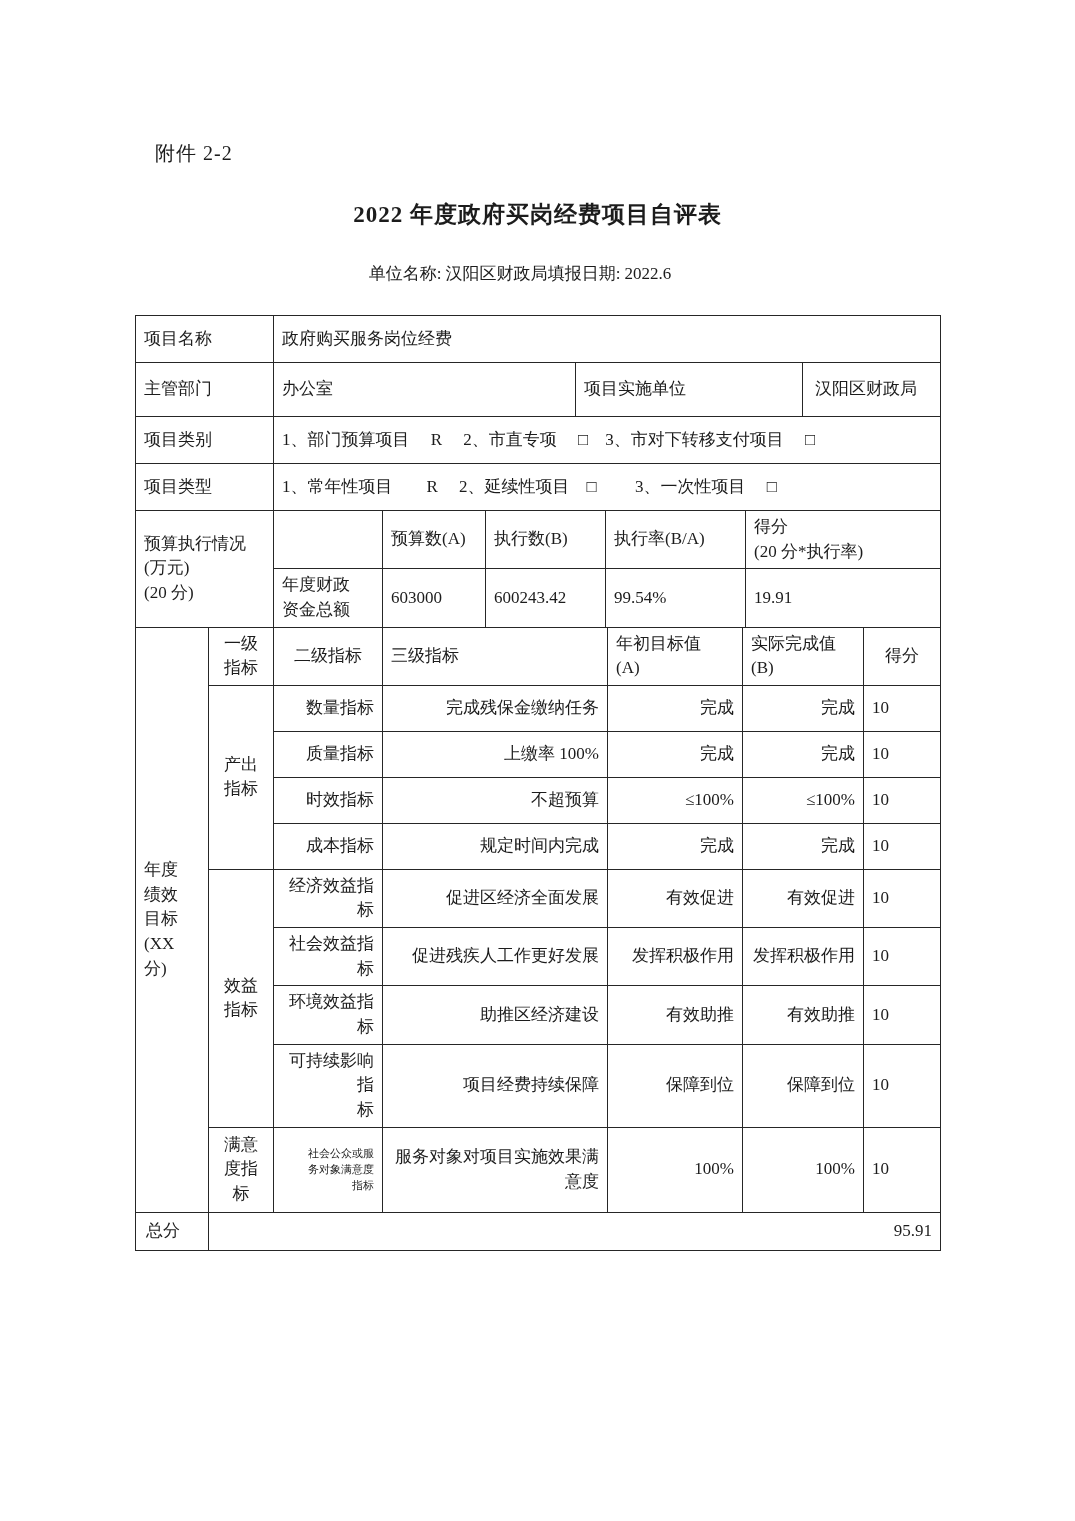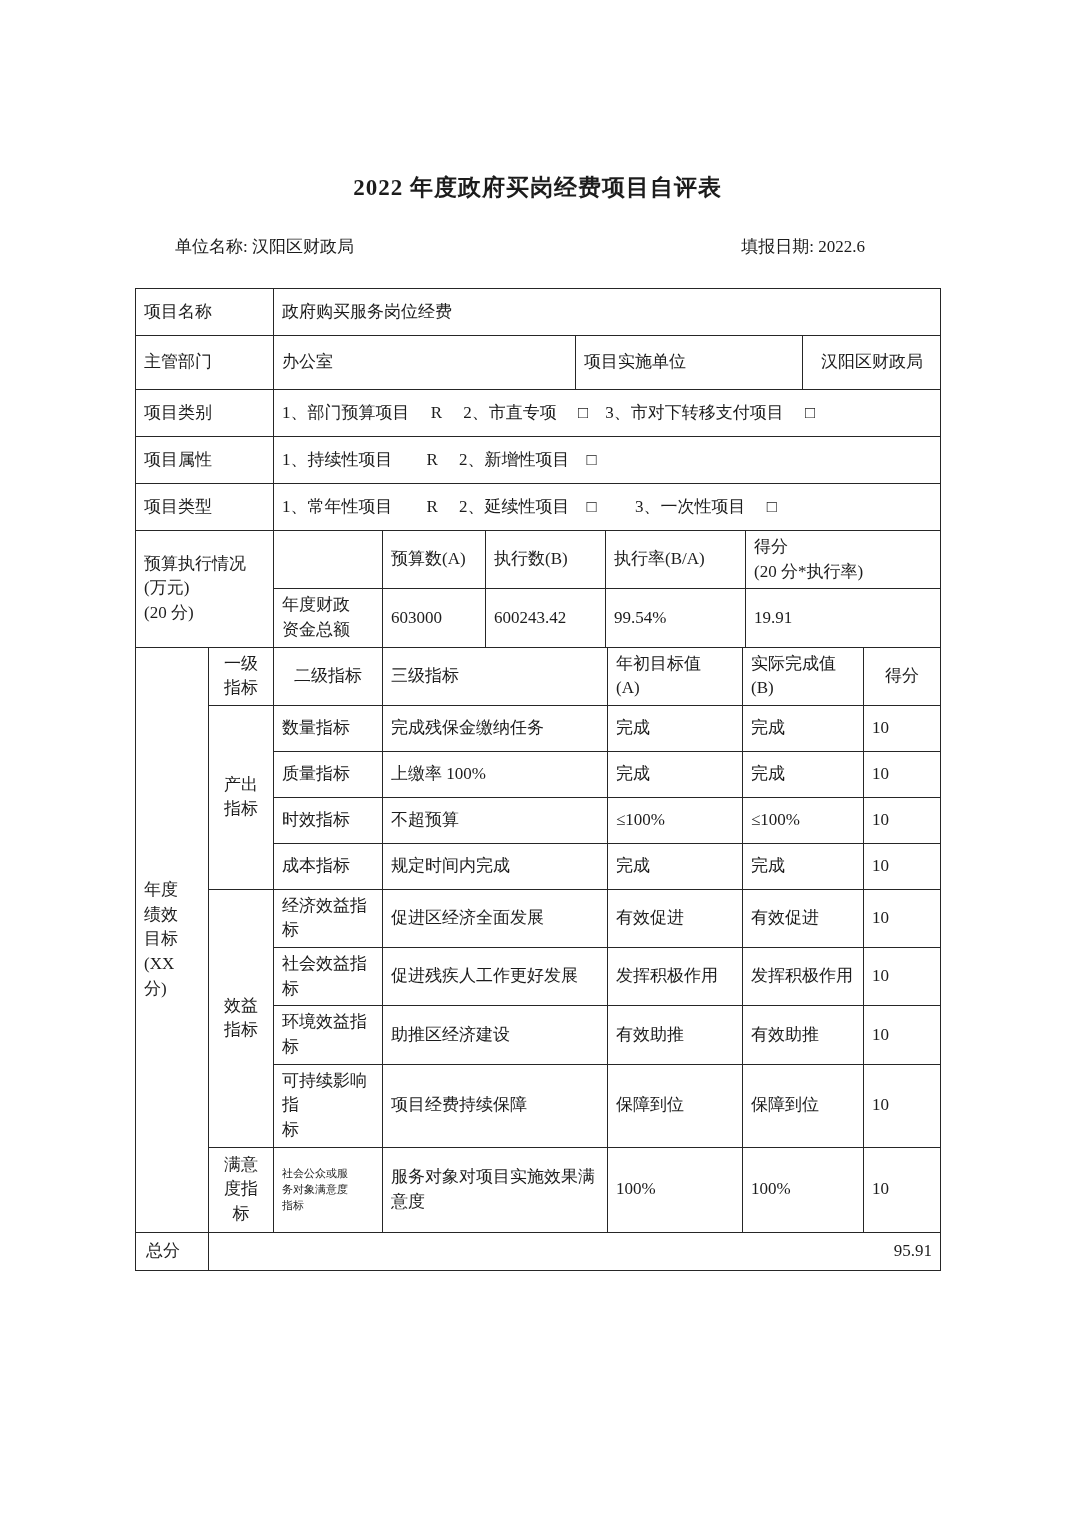--- a/index.html
+++ b/index.html
@@ -27,21 +27,21 @@
   .doc-title {
     margin-top: 32px;
     text-align: center;
     font-size: 23px;
     font-weight: bold;
     letter-spacing: 1px;
   }
   .info-line {
     margin-top: 32px;
     display: flex;
-    justify-content: space-between;
+    justify-content: center;
     font-size: 17px;
     padding: 0 75px 0 40px;
   }
   .tbl {
     border-collapse: collapse;
     table-layout: fixed;
     width: 805px;
     margin-top: -1px;
   }
   .tbl.first { margin-top: 30px; }
@@ -67,37 +67,38 @@
   }
   .group-cell {
     text-align: center;
     white-space: pre-line;
     line-height: 1.7;
     padding: 4px 2px;
   }
   .hdr-small { font-size: 16px; }
   .sm {
     font-size: 12px;
-    text-align: left;
+    text-align: right;
     padding: 2px 4px;
     margin-top: 28px;
   }
   .score {
     font-size: 18px;
   }
   .total-val {
     text-align: right;
     font-size: 17px;
   }
 </style>
 </head>
 <body>
 
 <div class="page">
 
+  <div class="attachment">附件 2-2</div>
 
   <div class="doc-title">2022 年度政府买岗经费项目自评表</div>
 
   <div class="info-line">
     <span>单位名称: 汉阳区财政局</span>
     <span>填报日期: 2022.6</span>
   </div>
 
   <table class="tbl first">
     <colgroup>
@@ -108,29 +109,25 @@
       </colgroup>
     <tbody>
         <tr style="height:47px">
       <td class="lbl">项目名称</td>
       <td class="val" colspan="3">政府购买服务岗位经费</td>
     </tr>
     <tr style="height:54px">
       <td class="lbl">主管部门</td>
       <td class="val">办公室</td>
       <td class="val">项目实施单位</td>
-      <td class="val" style="padding-left:18px">汉阳区财政局</td>
+      <td class="val" style="padding-left:12px">汉阳区财政局</td>
     </tr>
     <tr style="height:47px">
       <td class="lbl">项目类别</td>
       <td class="val" colspan="3">1、部门预算项目　 R　 2、市直专项　 □　3、市对下转移支付项目　 □</td>
-    </tr>
-    <tr style="height:47px">
-      <td class="lbl">项目属性</td>
-      <td class="val" colspan="3">1、持续性项目　　R　 2、新增性项目　□</td>
     </tr>
     <tr style="height:47px">
       <td class="lbl">项目类型</td>
       <td class="val" colspan="3">1、常年性项目　　R　 2、延续性项目　□　　 3、一次性项目　 □</td>
     </tr>
   </tbody>
     </table>
 
   <table class="tbl">
     <colgroup>

